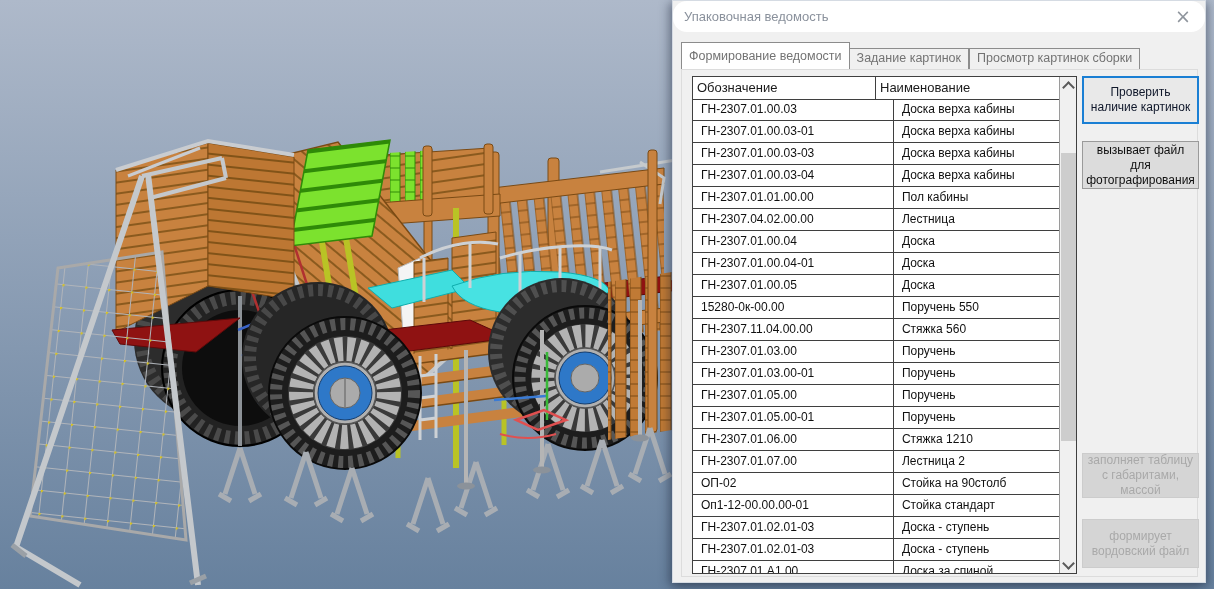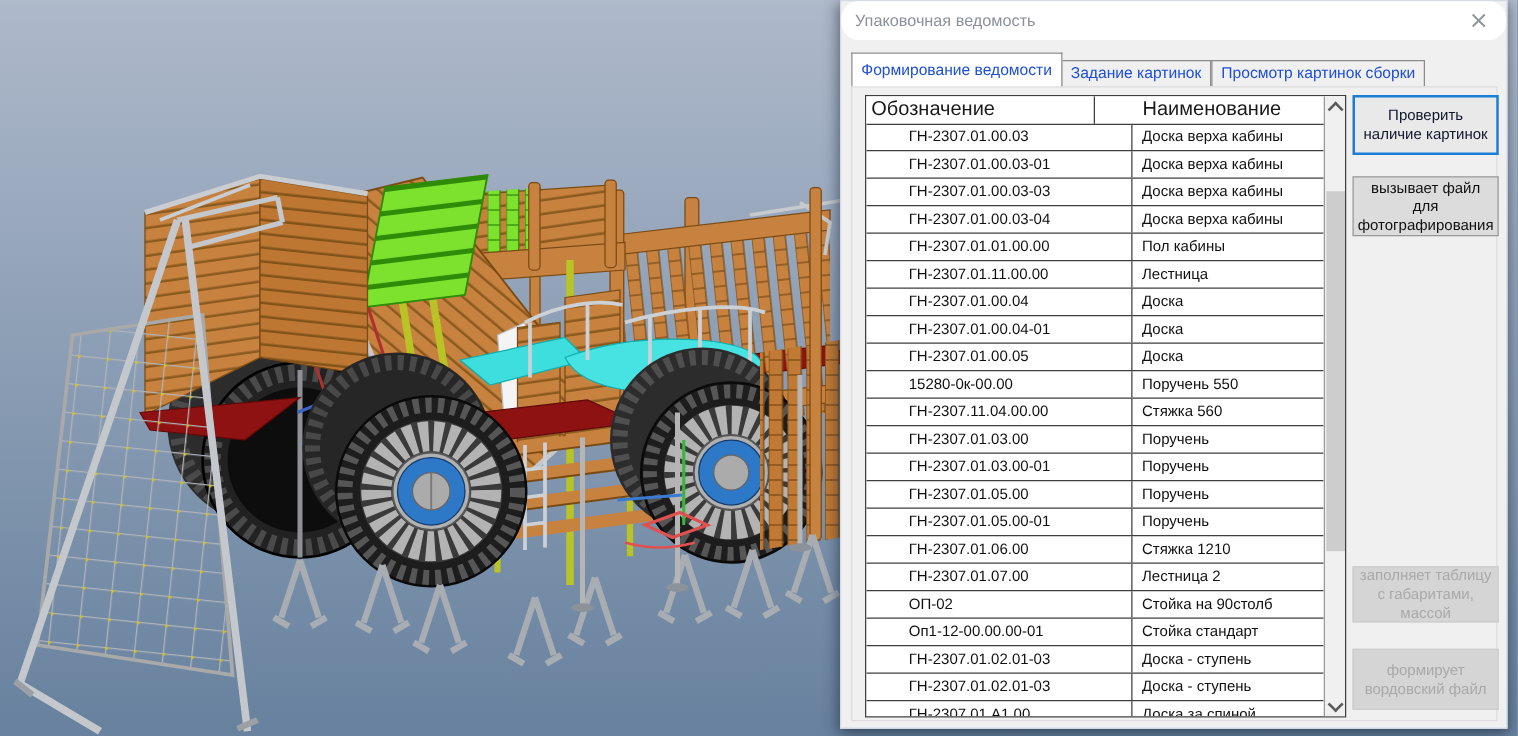--- a/index.html
+++ b/index.html
@@ -25,51 +25,51 @@
   }
   .close-btn{
     position:absolute;right:8px;top:2px;width:28px;height:26px;
     color:#8f959d;font-size:19px;line-height:26px;text-align:center;cursor:pointer;
     font-family:"DejaVu Sans",sans-serif;
   }
   .tabs{
     position:absolute;left:8px;top:45px;height:23px;display:flex;align-items:flex-end;
   }
   .tab{
-    font-size:12.5px;color:#1d4ed8;background:#f0f0f0;
+    font-size:12.5px;color:#737373;background:#f0f0f0;
     border:1px solid #8c8c8c;border-bottom:none;
     padding:1px 7px 3px 7px;height:16px;line-height:16px;white-space:nowrap;
   }
   .tab.active{
     background:#ffffff;height:19px;line-height:19px;padding-top:4px;
     position:relative;z-index:2;margin-right:-1px;
   }
   .tab.inactive{border-left:1px solid #8c8c8c;}
   .tabpage{
     position:absolute;left:8px;top:68px;right:7px;bottom:5px;
     background:#f0f0f0;border:1px solid #dcdcdc;box-sizing:border-box;
   }
   
   .grid{
     position:absolute;left:10px;top:6px;width:385px;height:498px;
     background:#ffffff;border:1px solid #3f3f3f;box-sizing:border-box;overflow:hidden;
   }
   .grid-header{display:flex;height:22px;border-bottom:1px solid #3f3f3f;background:#fff;}
   .grid-hcell{
-    font-size:16px;color:#1a1a1a;line-height:21px;padding-left:4px;box-sizing:border-box;
+    font-size:13px;color:#1a1a1a;line-height:21px;padding-left:4px;box-sizing:border-box;
   }
   .grid-hcell.c0{width:183px;border-right:1px solid #3f3f3f;}
-  .grid-hcell.c1{width:183px;text-align:center;}
+  .grid-hcell.c1{width:183px;}
   .grid-body{position:absolute;left:0;top:22px;right:17px;bottom:0;overflow:hidden;}
   .grid-row{display:flex;height:22px;border-bottom:1px solid #3f3f3f;box-sizing:border-box;}
   .grid-cell{
     font-size:12px;color:#101010;line-height:21px;padding-left:8px;
     box-sizing:border-box;white-space:nowrap;overflow:hidden;
   }
-  .grid-cell.col0{width:202px;border-right:1px solid #3f3f3f;margin-left:26px;}
+  .grid-cell.col0{width:202px;border-right:1px solid #3f3f3f;}
   .grid-cell.col1{width:166px;}
   
   .vscroll{
     position:absolute;top:0;right:0;width:17px;bottom:0;background:#f0f0f0;
     border-left:1px solid #9a9a9a;box-sizing:border-box;
   }
   .sb-btn{position:absolute;left:0;width:16px;height:17px;background:#f0f0f0;}
   .sb-up{top:0;}
   .sb-down{bottom:0;}
   .chev{width:7px;height:7px;border-left:2px solid #5a5a5a;border-top:2px solid #5a5a5a;margin:6px auto 0;}
@@ -315,21 +315,21 @@
           </div>
           <div class="grid-row">
             <div class="grid-cell col0">ГН-2307.01.00.03-04</div>
             <div class="grid-cell col1">Доска верха кабины</div>
           </div>
           <div class="grid-row">
             <div class="grid-cell col0">ГН-2307.01.01.00.00</div>
             <div class="grid-cell col1">Пол кабины</div>
           </div>
           <div class="grid-row">
-            <div class="grid-cell col0">ГН-2307.01.11.00.00</div>
+            <div class="grid-cell col0">ГН-2307.04.02.00.00</div>
             <div class="grid-cell col1">Лестница</div>
           </div>
           <div class="grid-row">
             <div class="grid-cell col0">ГН-2307.01.00.04</div>
             <div class="grid-cell col1">Доска</div>
           </div>
           <div class="grid-row">
             <div class="grid-cell col0">ГН-2307.01.00.04-01</div>
             <div class="grid-cell col1">Доска</div>
           </div>

